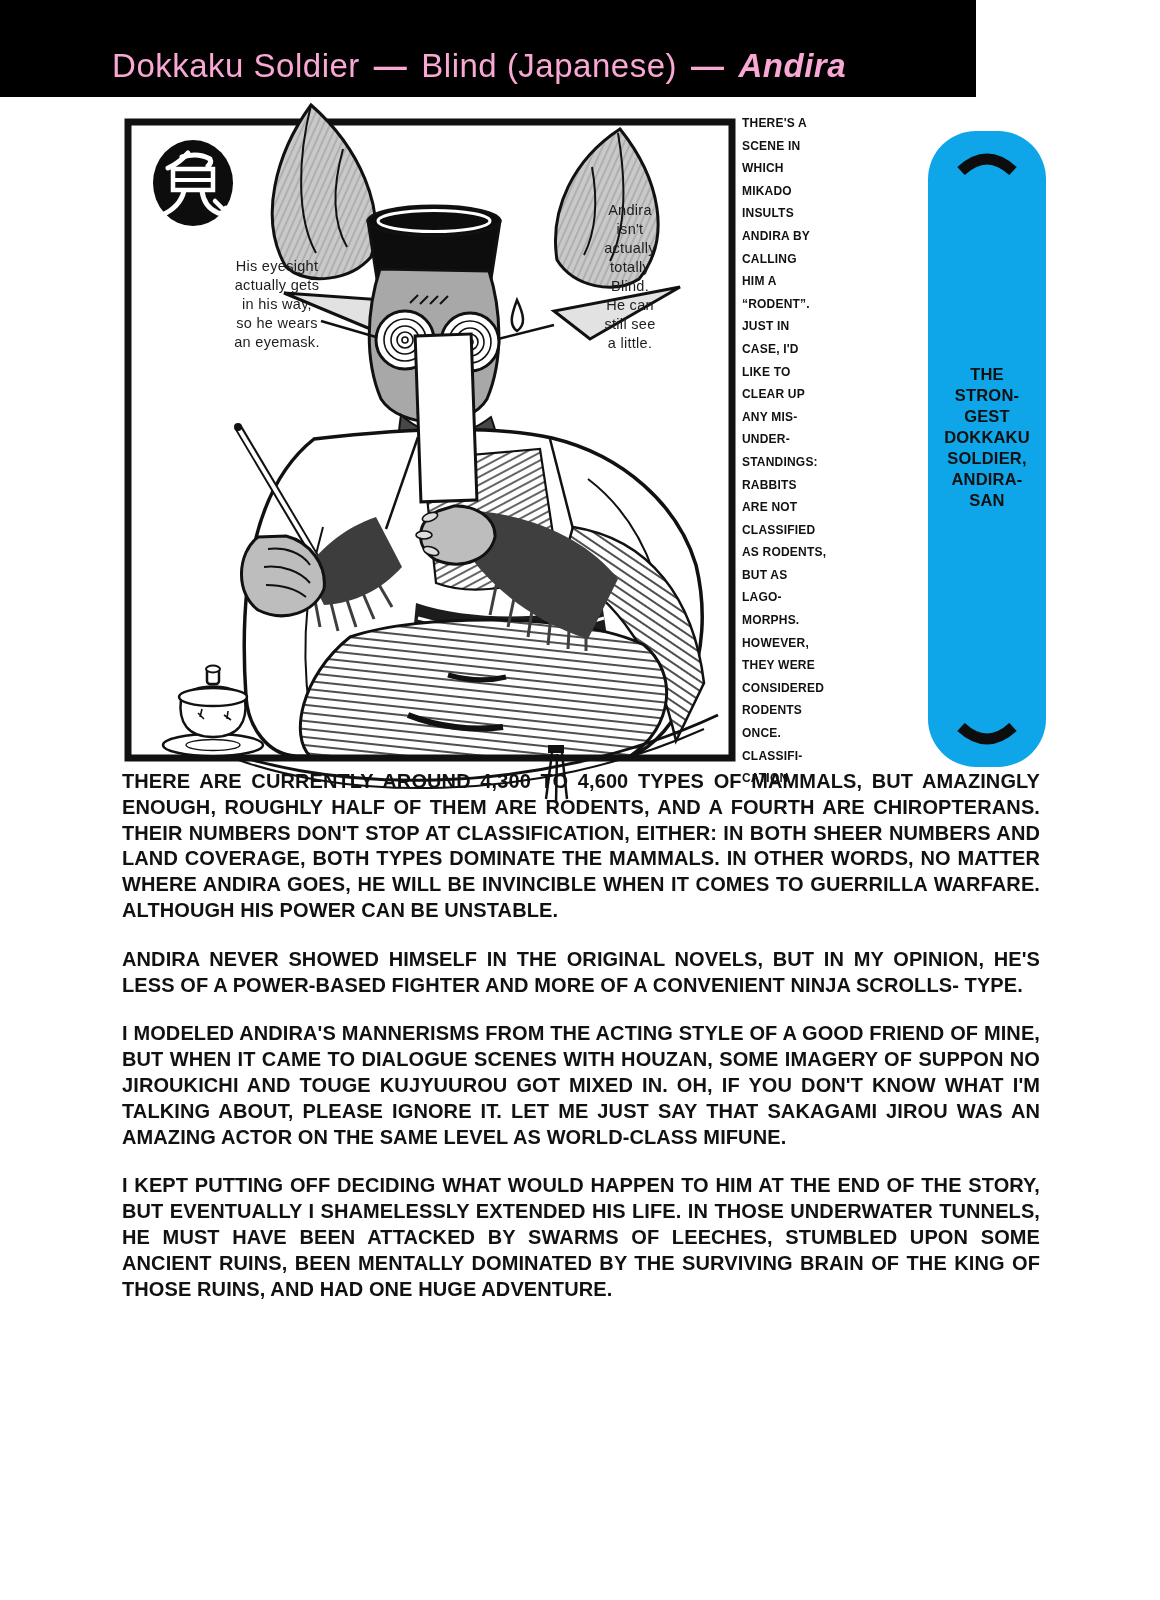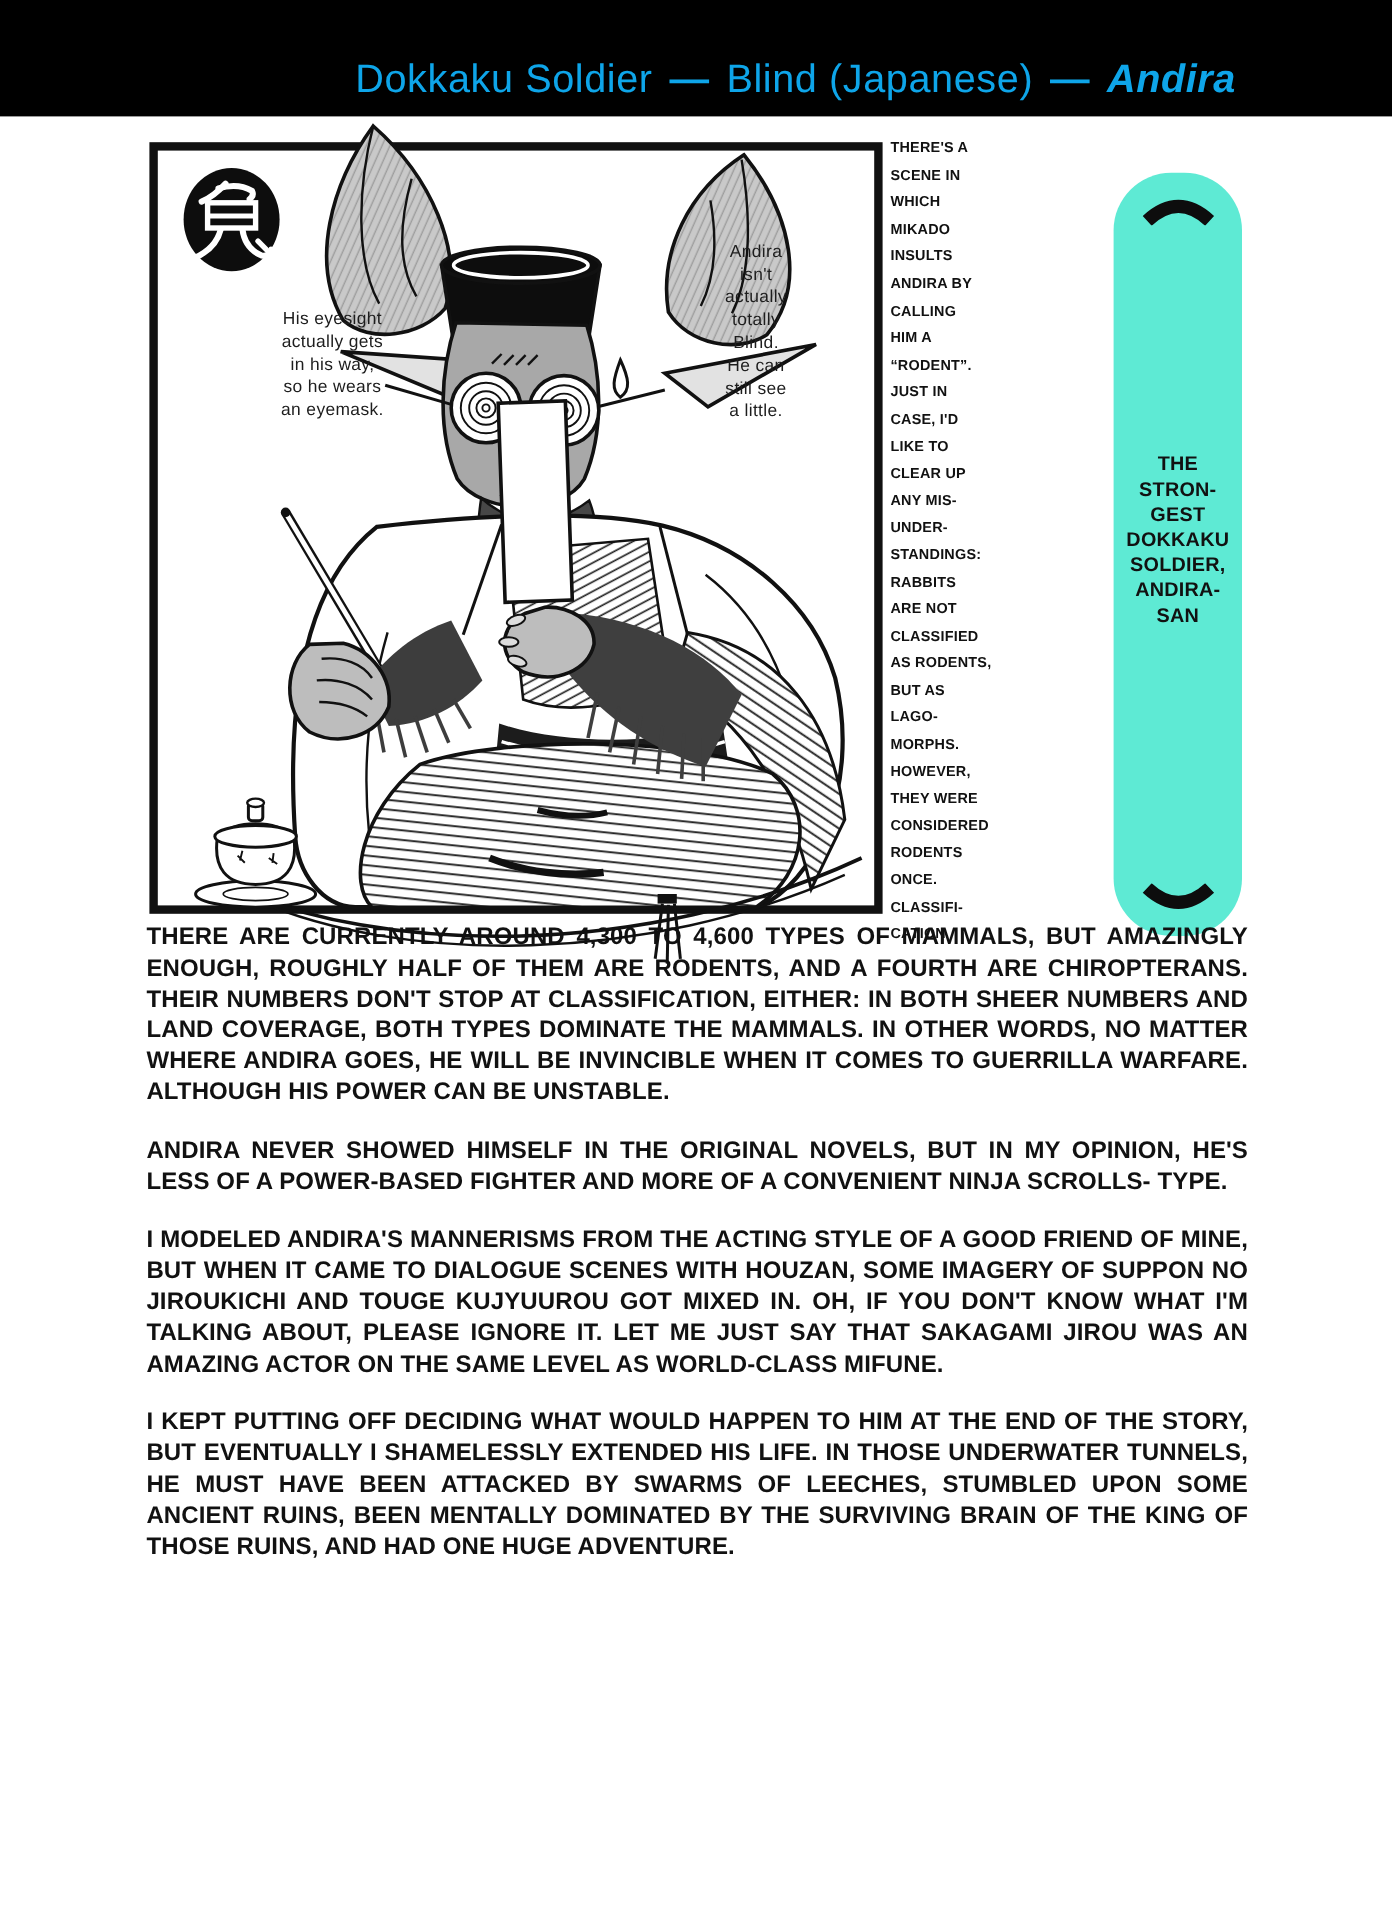--- a/index.html
+++ b/index.html
@@ -1,42 +1,42 @@
 <!DOCTYPE html>
 <html><head>
 <meta charset="utf-8">
 <style>
   html,body{margin:0;padding:0;background:#9c9c9c;}
   .page{position:relative;width:1160px;height:1600px;background:#ffffff;overflow:hidden;
         font-family:"Liberation Sans",sans-serif;color:#111;}
   .preline{white-space:pre-line;}
 
   
-  .topbar{position:absolute;left:0;top:0;width:1160px;height:97px;background:#000;
+  .topbar{position:absolute;left:0;top:0;width:976px;height:97px;background:#000;
           display:flex;align-items:flex-end;justify-content:flex-end;
-          padding:0 130px 12px 0;box-sizing:border-box;color:#0ea5e9;
+          padding:0 130px 12px 0;box-sizing:border-box;color:#f9a8d4;
           font-size:33px;letter-spacing:.5px;white-space:nowrap;}
   .topbar .dash{margin:0 14px;font-weight:bold;}
   .topbar .char-name{font-weight:bold;font-style:italic;}
 
   
   .art{position:absolute;left:118px;top:97px;width:630px;height:712px;}
   .art svg{position:absolute;left:0;top:0;overflow:visible;}
   .note{position:absolute;text-align:center;font-size:14.5px;line-height:19px;
         color:#1d1d1d;letter-spacing:.3px;}
   .note-left{left:74px;top:160px;width:170px;}
   .note-right{left:452px;top:104px;width:120px;}
 
   
   .sidecol{position:absolute;left:742px;top:112px;width:178px;text-align:left;
            font-weight:bold;font-size:12px;line-height:22.6px;letter-spacing:.2px;}
 
   
-  .capsule{position:absolute;left:928px;top:144px;width:107px;height:636px;
-           background:#5eead4;border-radius:48px;}
+  .capsule{position:absolute;left:928px;top:131px;width:118px;height:636px;
+           background:#0ea5e9;border-radius:48px;}
   .capsule .bracket{position:absolute;left:50%;transform:translateX(-50%);}
   .capsule .bracket.top{top:14px;}
   .capsule .bracket.bottom{bottom:14px;}
   .capsule-text{position:absolute;left:0;top:233px;width:100%;text-align:center;
                 font-weight:bold;font-size:16.5px;line-height:21px;letter-spacing:.2px;}
 
   
   .bodytext{position:absolute;left:122px;top:769px;width:918px;}
   .bodytext p{margin:0 0 23px 0;font-weight:bold;font-size:20px;line-height:25.8px;
               letter-spacing:.1px;text-align:justify;}

